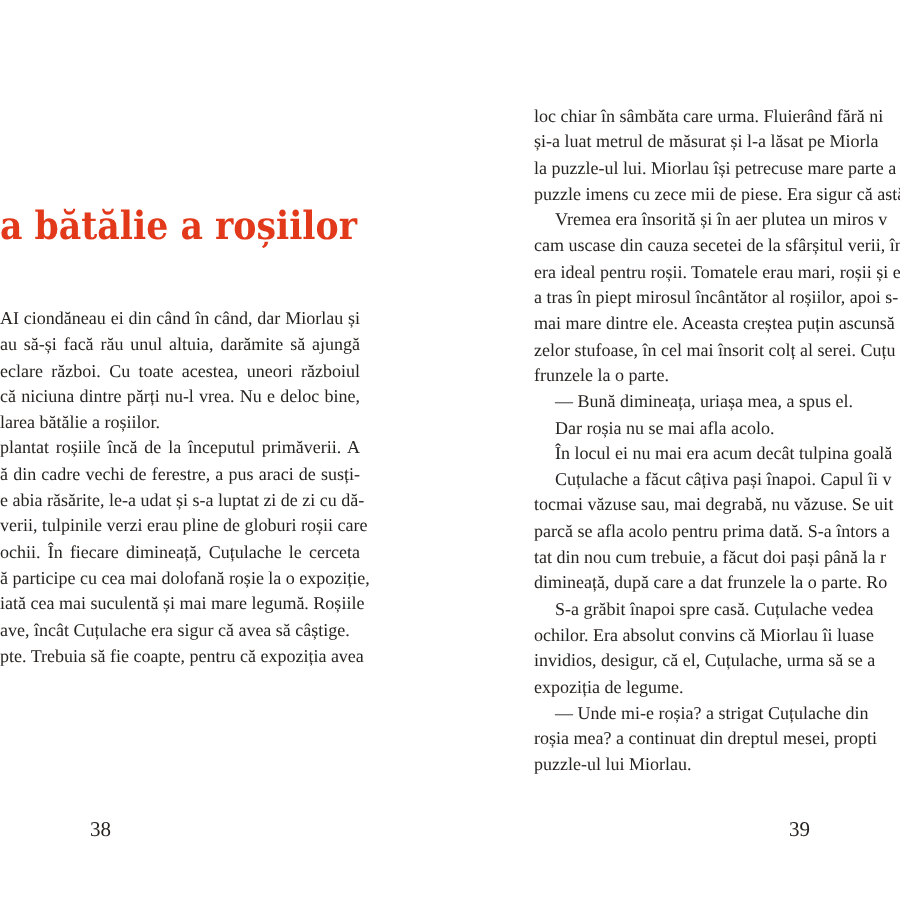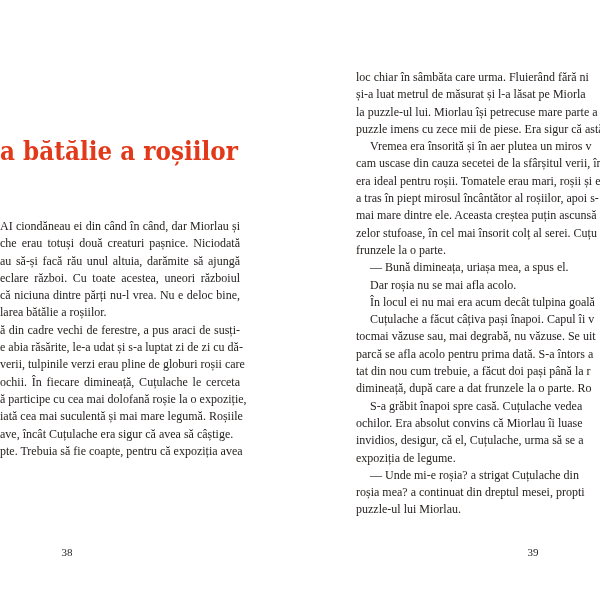--- a/index.html
+++ b/index.html
@@ -21,58 +21,58 @@
     font-weight: bold;
     font-size: 26px;
     line-height: 26px;
     color: var(--accent, #e2391b);
     white-space: nowrap;
     transform: scaleX(0.89);
     transform-origin: 0 0;
   }
 
   .lines { position: absolute; }
-  #left-lines  { left: 0;     top: 218px; width: 240px; }
+  #left-lines  { left: 0;     top: 204px; width: 240px; }
   #right-lines { left: 356px; top: 69px;  width: 430px; }
 
   .bline {
     white-space: nowrap;
     line-height: 17.3px;
     font-size: 12px;
     color: var(--ink, #262220);
     letter-spacing: 0;
   }
   .bline.j { text-align: justify; text-align-last: justify; text-justify: inter-word; }
   .bline.ind { padding-left: 14px; }
 
   .pagenum {
     position: absolute;
     top: 546px;
     width: 40px;
     text-align: center;
-    font-size: 11px;
+    font-size: 14px;
     color: var(--ink, #262220);
   }
   #pn-left  { left: 47px; }
   #pn-right { left: 513px; }
 </style>
 </head>
 <body>
 
 <div class="spread">
 
   <div class="page">
     <h1 class="title">a bătălie a roșiilor</h1>
     <div id="left-lines" class="lines">
         <div class="bline j">AI ciondăneau ei din când în când, dar Miorlau și</div>
-        <div class="bline j">che erau totuși două creaturi pașnice. Niciodată</div>
         <div class="bline j">au să-și facă rău unul altuia, darămite să ajungă</div>
         <div class="bline j">eclare război. Cu toate acestea, uneori războiul</div>
         <div class="bline j">că niciuna dintre părți nu-l vrea. Nu e deloc bine,</div>
         <div class="bline">larea bătălie a roșiilor.</div>
+        <div class="bline j">plantat roșiile încă de la începutul primăverii. A</div>
         <div class="bline j">ă din cadre vechi de ferestre, a pus araci de susți-</div>
         <div class="bline j">e abia răsărite, le-a udat și s-a luptat zi de zi cu dă-</div>
         <div class="bline j">verii, tulpinile verzi erau pline de globuri roșii care</div>
         <div class="bline j">ochii. În fiecare dimineață, Cuțulache le cerceta</div>
         <div class="bline j">ă participe cu cea mai dolofană roșie la o expoziție,</div>
         <div class="bline j">iată cea mai suculentă și mai mare legumă. Roșiile</div>
         <div class="bline">ave, încât Cuțulache era sigur că avea să câștige.</div>
         <div class="bline j">pte. Trebuia să fie coapte, pentru că expoziția avea</div>
       </div>
     <div class="pagenum" id="pn-left">38</div>

